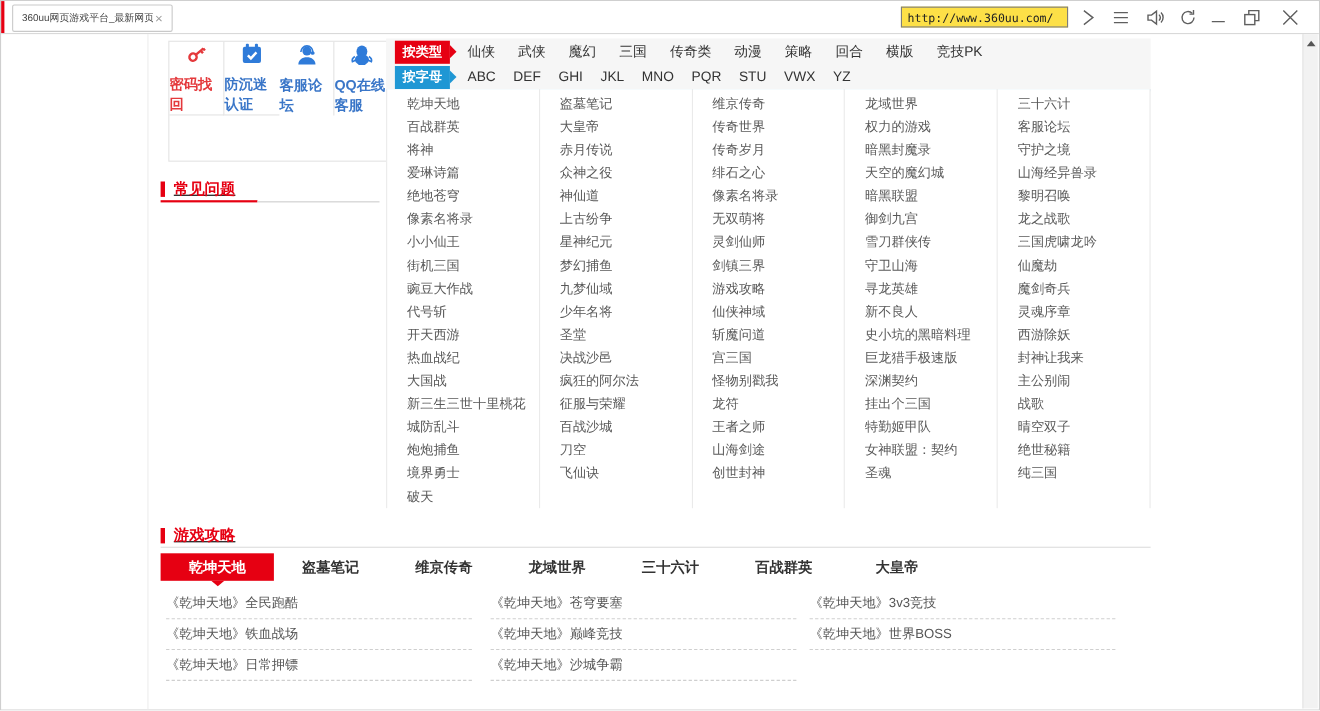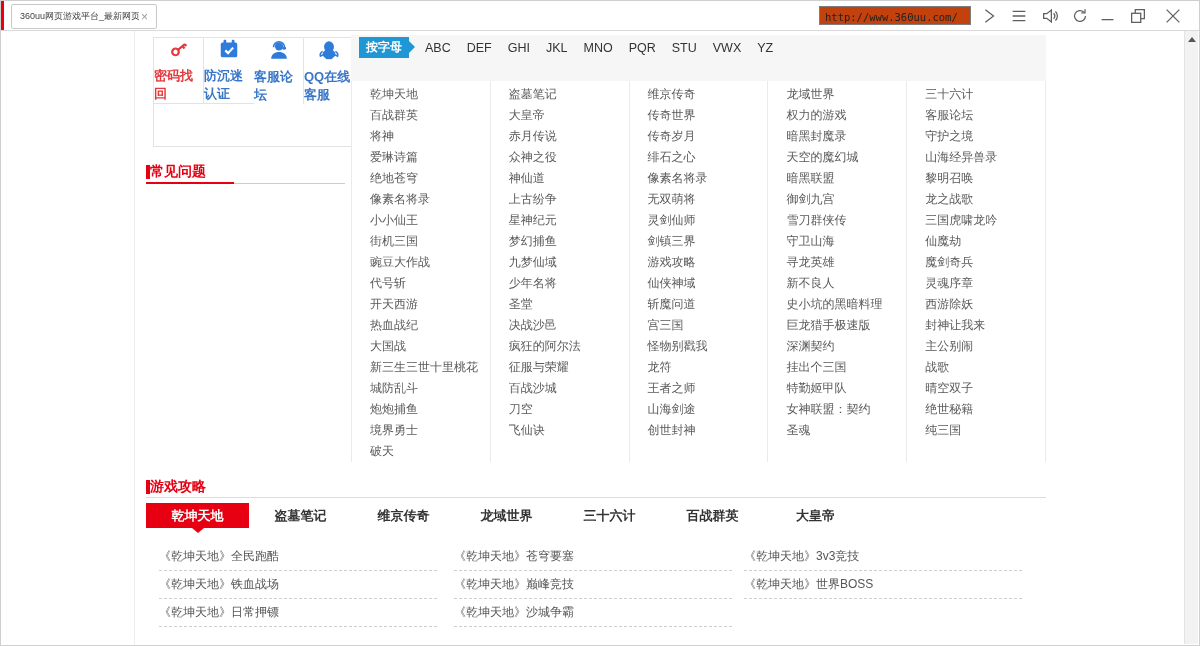--- a/index.html
+++ b/index.html
@@ -9,38 +9,38 @@
   
   .chrome{position:absolute;left:0;top:0;width:100%;height:30px;background:#fff;
           border-bottom:1px solid #d9d9d9;box-sizing:border-box;}
   .red-sliver{position:absolute;left:0;top:0;width:3px;height:29px;background:var(--red,#e60012);}
   .browser-tab{position:absolute;left:10px;top:3px;width:146px;height:25px;background:#fff;
           border:1px solid #c9c9c9;border-radius:2px;display:flex;align-items:center;
           padding:0 8px;box-sizing:border-box;justify-content:flex-end;}
   .browser-tab .title{font-size:9px;color:#444;white-space:nowrap;overflow:hidden;flex:1;}
   .browser-tab .close-x{font-size:12px;color:#999;margin-left:2px;line-height:1;}
   .url-box{position:absolute;left:818px;top:5px;width:152px;height:19px;border:1px solid #7d7d7d;
-          box-sizing:border-box;background:#c2410c;}
+          box-sizing:border-box;background:#fde047;}
   .url-box input{width:100%;height:100%;border:none;outline:none;background:transparent;
           font-family:"DejaVu Sans Mono",monospace;font-size:10.5px;color:#222;padding:0 5px;box-sizing:border-box;}
   .chrome-ic{position:absolute;top:3px;width:24px;height:24px;display:flex;align-items:center;justify-content:center;}
   .chrome-ic svg{stroke:#5f5f5f;fill:none;stroke-width:1.4;}
   
   .page-divider{position:absolute;left:133px;top:30px;bottom:0;width:1px;background:#ededed;}
   
   .side-grid{position:absolute;left:152px;top:36px;width:202px;height:110px;
           border:1px solid #e3e3e3;display:grid;grid-template-columns:1fr 1fr 1fr 1fr;grid-template-rows:1fr 1fr;box-sizing:border-box;background:#fff;}
   .side-cell{display:flex;flex-direction:column;align-items:center;justify-content:center;gap:3px;
           border-right:1px solid #e3e3e3;border-bottom:1px solid #e3e3e3;cursor:pointer;}
   .side-cell:nth-child(2n){border-right:none;}
   .side-cell:nth-child(n+3){border-bottom:none;}
   .side-cell .lbl{font-size:13px;font-weight:bold;color:var(--link-blue,#3a76c8);}
   .side-cell .lbl.red{color:var(--btn-red,#e4393c);}
   
-  .sec-head{position:absolute;display:flex;align-items:center;}
+  .sec-head{position:absolute;display:flex;align-items:center;gap:8px;text-decoration:underline;}
   .sec-head .bar{width:4px;height:14px;background:var(--red,#e60012);}
   .sec-head .txt{font-size:14px;font-weight:bold;color:var(--red,#e60012);}
   .faq-underline-red{position:absolute;left:145px;top:181px;width:88px;height:2px;background:var(--red,#e60012);}
   .faq-underline-gray{position:absolute;left:233px;top:182px;width:111px;height:1px;background:#ccc;}
   
   .faq-box{position:absolute;left:145px;top:186px;width:199px;height:200px;border:1px solid #ddd;
           box-sizing:border-box;display:grid;grid-auto-rows:1fr;background:#fff;}
   .faq-item{display:flex;align-items:center;font-size:11px;color:#4a4a4a;padding:0 6px;
           border-bottom:1px dashed #c9c9c9;white-space:nowrap;overflow:hidden;cursor:pointer;}
   .faq-item::before{content:"";width:4px;height:4px;background:#8f8f8f;margin-right:5px;flex:none;}
@@ -63,21 +63,21 @@
   .game-col{flex:1;border-right:1px solid #eaeaea;padding-top:3px;}
   .game-item{height:21px;line-height:21px;padding-left:18px;font-size:12px;color:#595959;
           white-space:nowrap;overflow:hidden;cursor:pointer;}
   
   .guides-underline{position:absolute;left:145px;top:496px;width:900px;height:1px;background:#dcdcdc;}
   #guide-tabs{position:absolute;left:145px;top:502px;width:900px;height:25px;display:flex;}
   .guide-tab{width:103px;text-align:center;line-height:25px;font-size:13px;font-weight:bold;color:#333;cursor:pointer;}
   .guide-tab.active{background:var(--red,#e60012);color:#fff;position:relative;}
   .guide-tab.active::after{content:"";position:absolute;left:50%;bottom:-5px;margin-left:-6px;
           border-left:6px solid transparent;border-right:6px solid transparent;border-top:5px solid var(--red,#e60012);}
-  #guide-links{position:absolute;left:143px;top:534px;width:900px;height:86px;margin-top:8px;}
+  #guide-links{position:absolute;left:135px;top:534px;width:900px;height:86px;}
   .guide-col{position:absolute;top:0;width:278px;}
   .guide-col:nth-child(1){left:15px;}
   .guide-col:nth-child(2){left:310px;}
   .guide-col:nth-child(3){left:600px;}
   .guide-item{height:27px;line-height:27px;font-size:12px;color:#555;border-bottom:1px dashed #cfcfcf;
           white-space:nowrap;overflow:hidden;cursor:pointer;}
   
   .scrollbar{position:absolute;right:1px;top:30px;bottom:1px;width:13px;background:#f2f2f2;
           border-left:1px solid #e3e3e3;}
   .scroll-up{position:absolute;top:6px;left:3px;width:0;height:0;
@@ -188,20 +188,24 @@
   </div>
 
   <div class="sec-head" style="left:145px;top:162px;">
     <span class="bar"></span>
     <span class="txt">常见问题</span>
   </div>
   <div class="faq-underline-red"></div>
   <div class="faq-underline-gray"></div>
 
   <div class="games-filter">
+    <div class="filter-row">
+      <span class="badge red">按类型</span>
+      <span id="filter-type-options"><span class="filter-link">仙侠</span><span class="filter-link">武侠</span><span class="filter-link">魔幻</span><span class="filter-link">三国</span><span class="filter-link">传奇类</span><span class="filter-link">动漫</span><span class="filter-link">策略</span><span class="filter-link">回合</span><span class="filter-link">横版</span><span class="filter-link">竞技PK</span></span>
+    </div>
     <div class="filter-row">
       <span class="badge blue">按字母</span>
       <span id="filter-letter-options"><span class="filter-link letter">ABC</span><span class="filter-link letter">DEF</span><span class="filter-link letter">GHI</span><span class="filter-link letter">JKL</span><span class="filter-link letter">MNO</span><span class="filter-link letter">PQR</span><span class="filter-link letter">STU</span><span class="filter-link letter">VWX</span><span class="filter-link letter">YZ</span></span>
     </div>
   </div>
 
   <div id="games-list">
       <div class="game-col">
         <div class="game-item">乾坤天地</div>
         <div class="game-item">百战群英</div>

